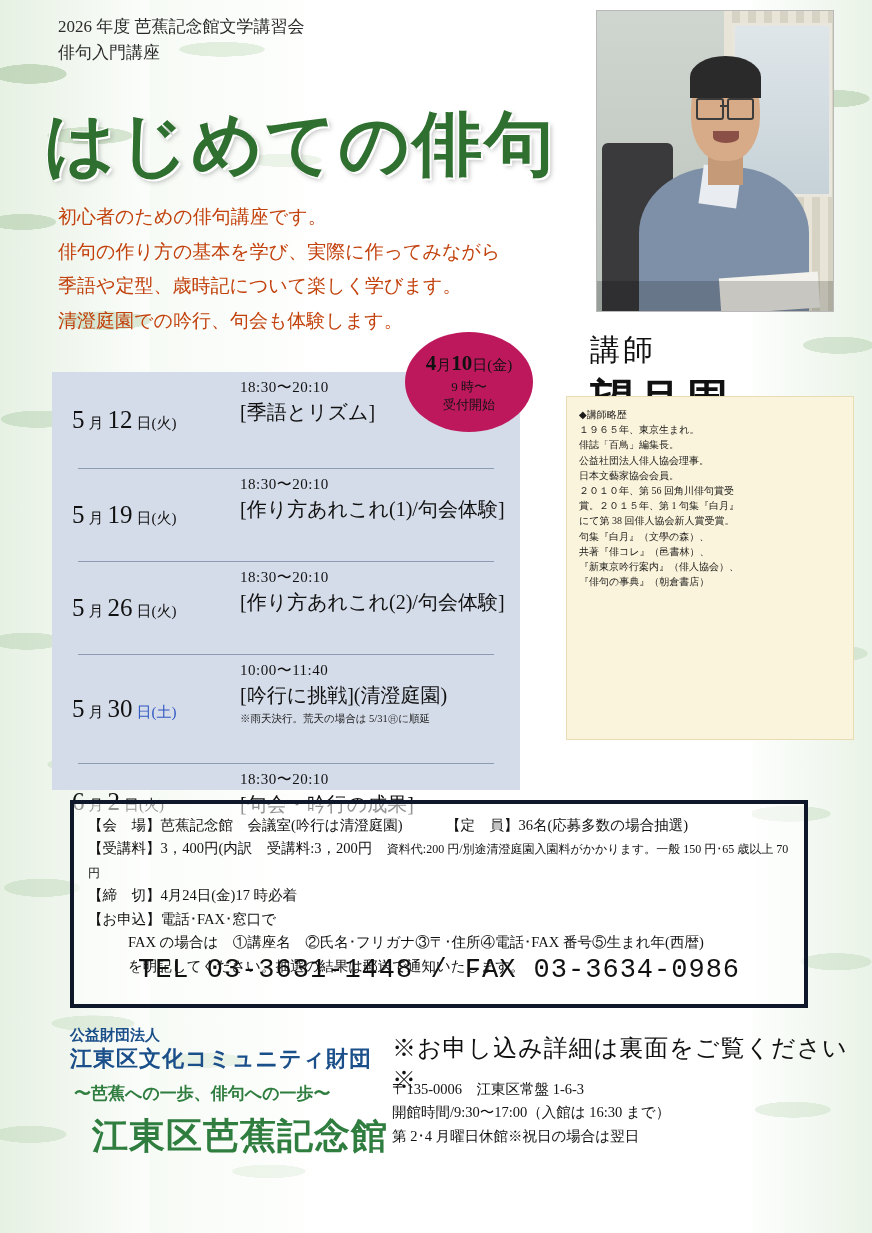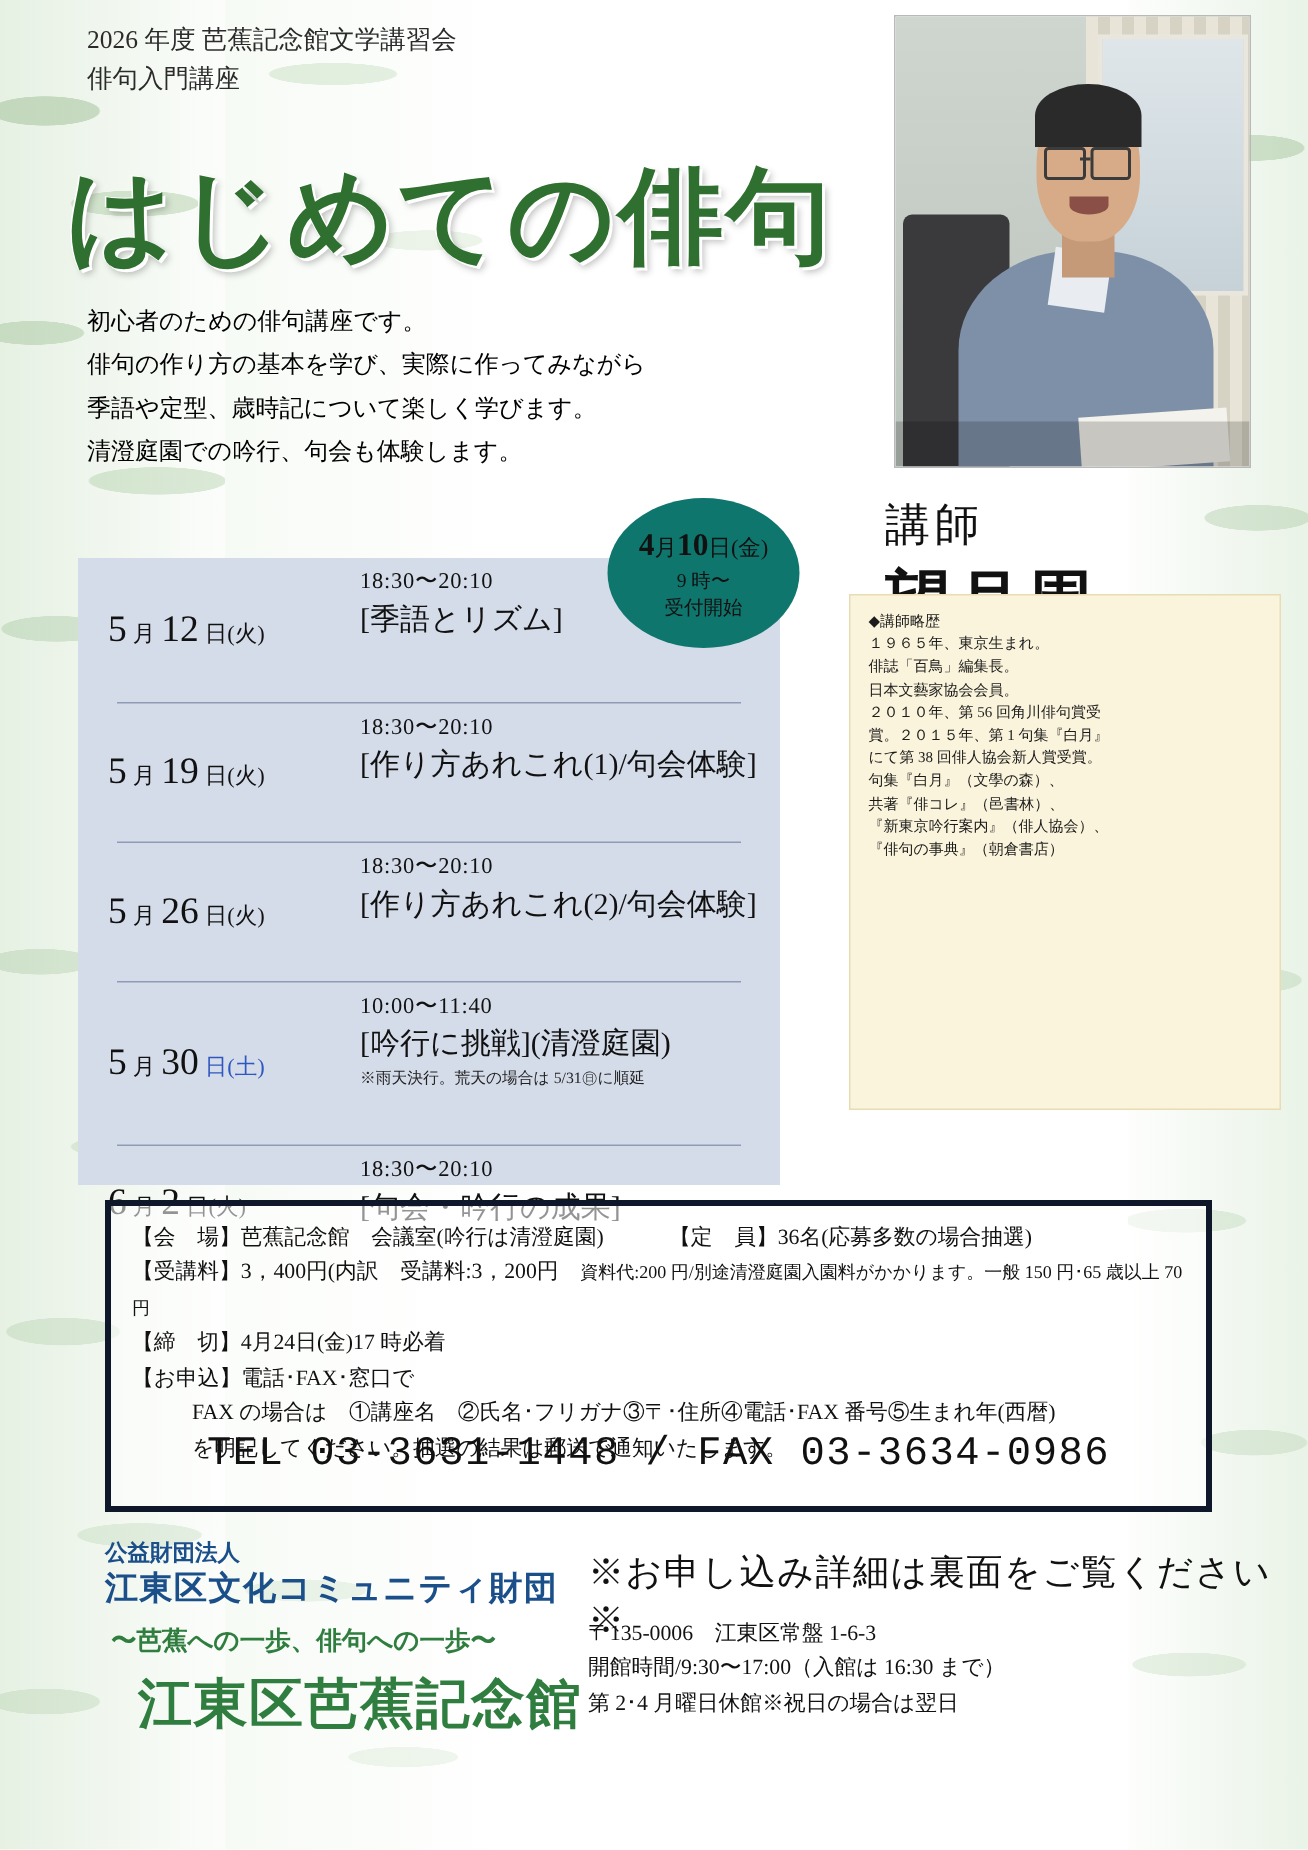--- a/index.html
+++ b/index.html
@@ -46,21 +46,21 @@
   
   .page{position:relative;z-index:2;width:872px;height:1233px;}
   .kicker{position:absolute;left:58px;top:14px;font-size:17px;line-height:1.5;color:#2b2b2b;}
   .maintitle{
     position:absolute;left:44px;top:98px;
     font-size:70px;font-weight:bold;letter-spacing:2px;
     color:#2f6f2f;
     text-shadow:2px 2px 0 #ffffff, -1px -1px 0 #ffffff, 3px 3px 5px rgba(0,0,0,.25);
     font-family:"Liberation Serif","DejaVu Serif",serif;
   }
-  .lead{position:absolute;left:58px;top:200px;font-size:16px;line-height:1.82;color:#000000;}
+  .lead{position:absolute;left:58px;top:200px;font-size:19px;line-height:1.82;color:#c2410c;}
   
   .photo{position:absolute;left:596px;top:10px;width:236px;height:300px;overflow:hidden;border:1px solid #b9b9b9;}
   .photo .wallL{position:absolute;left:0;top:0;width:54%;height:100%;background:linear-gradient(180deg,#cfd6cf,#b9c2bb);}
   .photo .curtain{position:absolute;left:54%;top:0;width:46%;height:100%;
      background:repeating-linear-gradient(90deg,#e8e4d8 0 8px,#d6d2c4 8px 16px);}
   .photo .win{position:absolute;left:57%;top:4%;width:40%;height:56%;background:linear-gradient(180deg,#dfe6ea,#c6d2d8);border:3px solid #e9e7dd;}
   .photo .chair{position:absolute;left:2%;top:44%;width:30%;height:56%;background:#3a3a3c;border-radius:6px 6px 0 0;}
   .photo .body{position:absolute;left:18%;top:52%;width:72%;height:48%;background:#7e90a8;border-radius:46% 46% 0 0;}
   .photo .collar{position:absolute;left:44%;top:52%;width:16%;height:13%;background:#e9edf2;transform:rotate(8deg);}
   .photo .neck{position:absolute;left:47%;top:44%;width:15%;height:14%;background:#c49a78;}
@@ -85,21 +85,21 @@
   .row .date{position:absolute;left:20px;top:50%;transform:translateY(-50%);white-space:nowrap;color:#111;}
   .row .date .num{font-size:25px;} .row .date .ja{font-size:15px;}
   .row .date .dow{font-size:15px;}
   .row .date .dow.sat{color:#2f57c0;}
   .row .body2{margin-left:188px;padding-right:10px;}
   .row .time{font-size:15px;color:#111;letter-spacing:.5px;}
   .row .ttl{font-size:20px;color:#111;margin-top:2px;}
   .row .note{font-size:10.5px;color:#222;margin-top:3px;}
   .divider{height:1px;background:#8e9bb5;margin:0 26px 0 26px;}
   
-  .badge{position:absolute;left:405px;top:332px;width:128px;height:100px;border-radius:50%;background:#0f766e;display:flex;flex-direction:column;align-items:center;justify-content:center;}
+  .badge{position:absolute;left:405px;top:332px;width:128px;height:100px;border-radius:50%;background:#be185d;display:flex;flex-direction:column;align-items:center;justify-content:center;}
   .badge .b1{font-size:15px;color:#111;} .badge .b1 b{font-size:21px;}
   .badge .b2{font-size:13px;color:#111;margin-top:2px;}
   .badge .b3{font-size:13px;color:#111;}
   
   .info{position:absolute;left:70px;top:800px;width:738px;height:208px;border:4px solid #0f172a;box-sizing:border-box;padding:10px 14px;background:rgba(255,255,255,.55);}
   .info .l{font-size:14.5px;line-height:1.62;color:#111;}
   .info .l .sm{font-size:12px;}
   .info .indent{padding-left:40px;}
   .tel{position:absolute;left:70px;top:955px;width:738px;text-align:center;font-family:"Liberation Mono","DejaVu Sans Mono",monospace;font-size:27px;letter-spacing:1px;color:#111;}
   
@@ -156,20 +156,21 @@
 
   <div class="lect">
     <span class="lbl">講師</span>
     <span class="nm">望月周</span>
   </div>
 
   <div class="profile">
     <div class="ln">◆講師略歴</div>
     <div class="ln">１９６５年、東京生まれ。</div>
     <div class="ln">俳誌「百鳥」編集長。</div>
+    <div class="ln">公益社団法人俳人協会理事。</div>
     <div class="ln">日本文藝家協会会員。</div>
     <div class="ln">２０１０年、第 56 回角川俳句賞受</div>
     <div class="ln">賞。２０１５年、第 1 句集『白月』</div>
     <div class="ln">にて第 38 回俳人協会新人賞受賞。</div>
     <div class="ln">句集『白月』（文學の森）、</div>
     <div class="ln">共著『俳コレ』（邑書林）、</div>
     <div class="ln">『新東京吟行案内』（俳人協会）、</div>
     <div class="ln">『俳句の事典』（朝倉書店）</div>
   </div>
 

